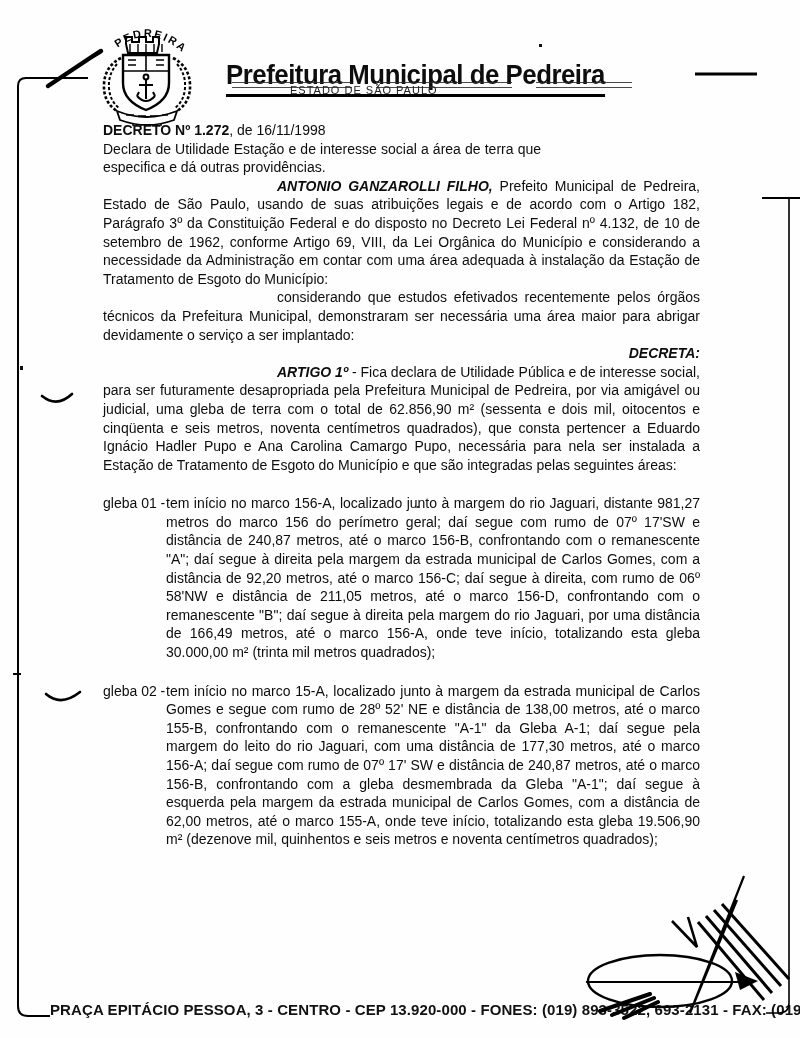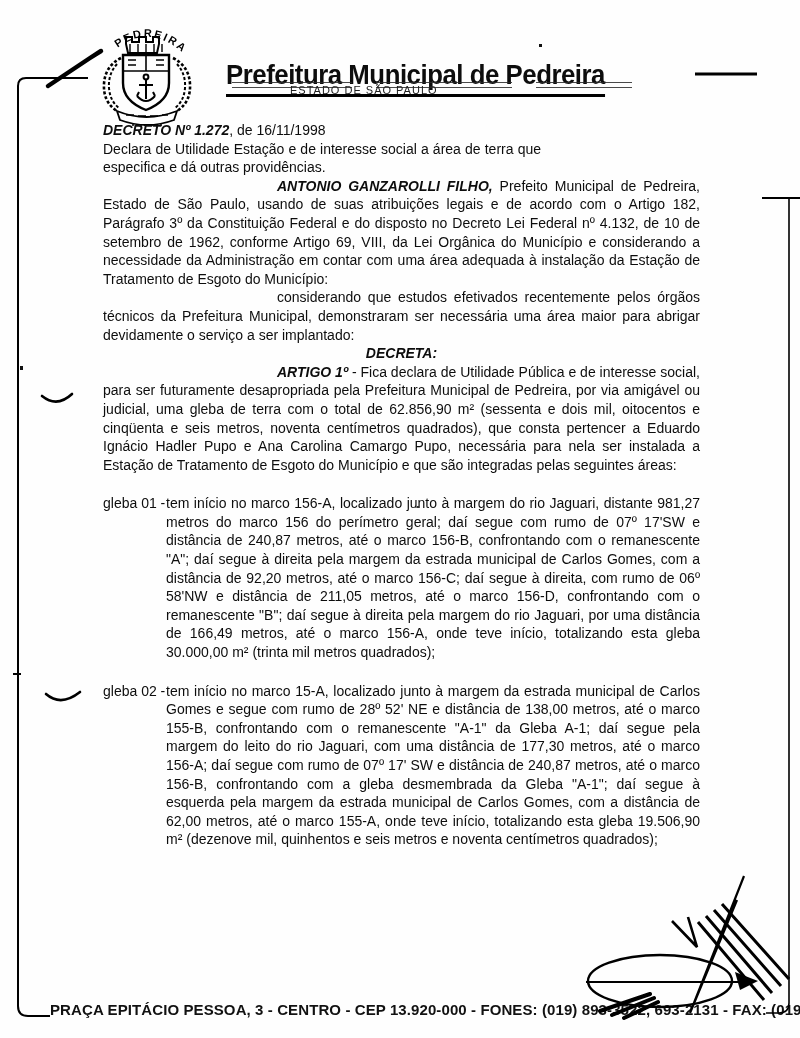--- a/index.html
+++ b/index.html
@@ -25,25 +25,25 @@
   .subtitle{
     position:absolute;left:290px;top:84px;font-size:11px;letter-spacing:1px;color:#222;
   }
   
   .main{
     position:absolute;left:103px;top:121px;width:597px;
     font-size:14px;line-height:18.6px;text-align:justify;
   }
   .main p{margin:0;}
   .decree-head{margin:6px 0 0 140px;text-align:left;}
-  .decree-head .b{font-weight:bold;font-style:italic;margin-top:32px;}
+  .decree-head .b{font-weight:bold;margin-top:32px;}
   .summary{margin:10px 0 0 140px;width:438px;}
   .para{margin-top:9px;text-indent:174px;}
   .lead{font-weight:bold;font-style:italic;}
-  .decreta{margin:13px 0 0 174px;font-weight:bold;font-style:italic;text-align:center;}
+  .decreta{margin:13px 0 0 174px;font-weight:bold;font-style:italic;text-align:right;}
   .artigo{margin-top:11px;text-indent:174px;}
   .gleba{position:relative;margin-top:20px;padding-left:63px;}
   .gleba .glabel{position:absolute;left:0;top:0;}
   
   .footer{
     position:absolute;left:50px;top:1001px;width:730px;
     font-size:15px;font-weight:bold;color:#111;letter-spacing:.1px;
   }
   .f1{display:flex;align-items:baseline;white-space:nowrap;}
   .fax-gap{display:inline-block;width:24px;}

